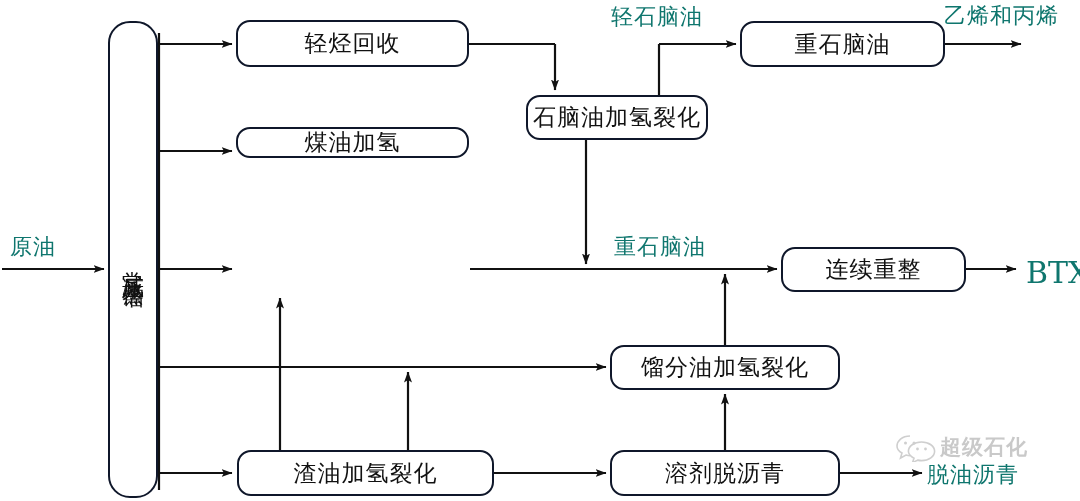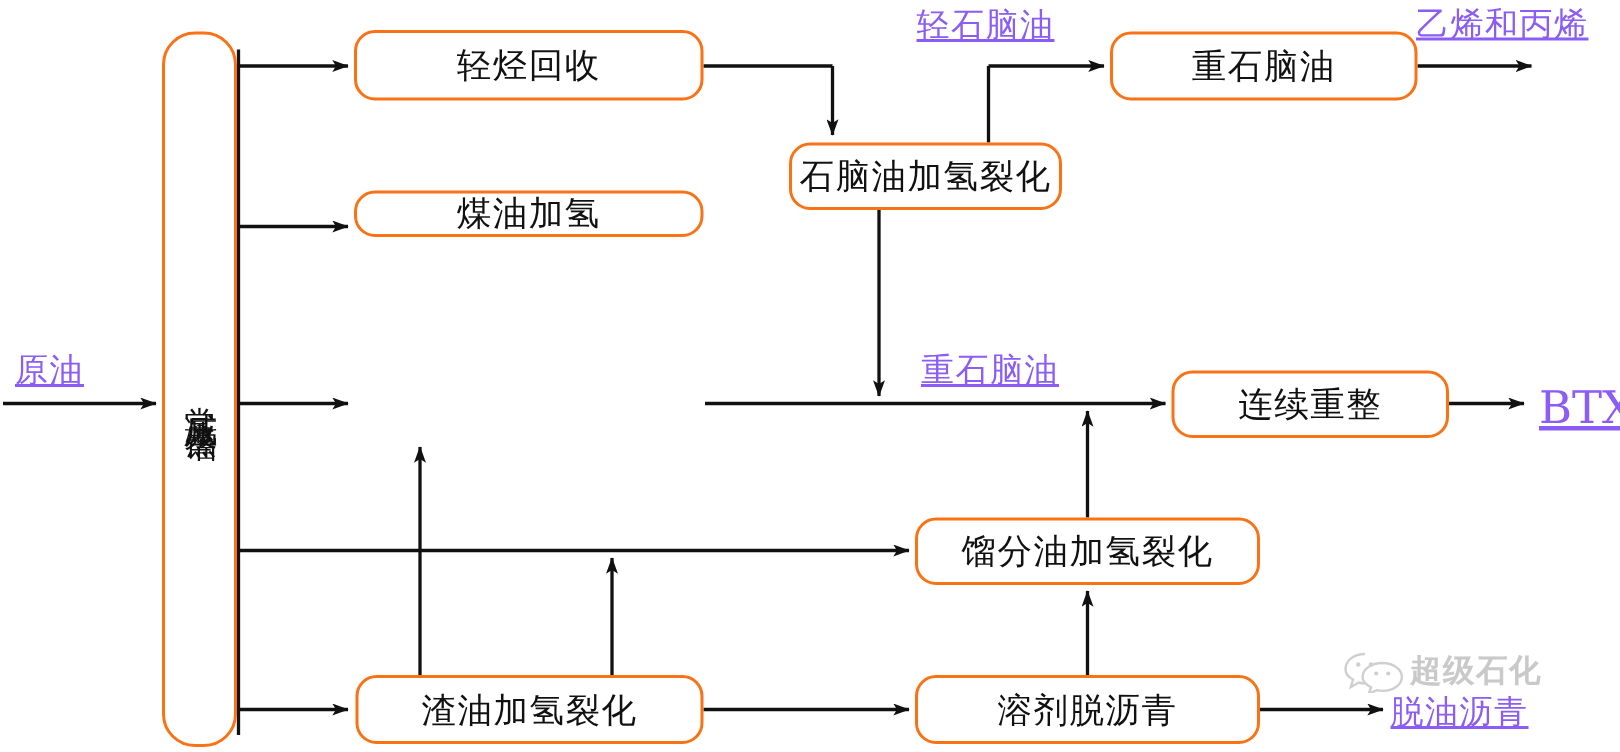--- a/index.html
+++ b/index.html
@@ -7,44 +7,43 @@
     position:relative;
     width:1080px;height:501px;
     background:#ffffff;
     font-family:"DejaVu Sans","Liberation Sans",sans-serif;
     overflow:hidden;
   }
   #wires{position:absolute;left:0;top:0;width:1080px;height:501px;}
   .node{
     position:absolute;
     box-sizing:border-box;
-    border:2px solid #f97316;
+    border:2px solid #0f172a;
     border-radius:14px;
     background:#ffffff;
     display:flex;align-items:center;justify-content:center;
     color:#111111;
     font-size:23px;
     letter-spacing:1px;
     white-space:nowrap;
   }
   .node.col{
     border-radius:22px;
     writing-mode:vertical-rl;
     text-orientation:upright;
     letter-spacing:4px;
     font-size:22px;
     padding-top:6px;
   }
   .lbl{
     position:absolute;
-    color:#8b5cf6;
+    color:#0f766e;
     font-size:22px;
     white-space:nowrap;
     letter-spacing:1px;
-    text-decoration:underline;
   }
   .lbl.btx{font-family:"DejaVu Serif","Liberation Serif",serif;font-size:30px;letter-spacing:0px;}
   .wm{
     position:absolute;
     color:#c9c9c9;
     font-size:21px;
     white-space:nowrap;
     letter-spacing:1px;
     font-weight:bold;
     text-align:right;
@@ -106,21 +105,21 @@
     </g>
   </svg>
 
   <div class="node col" style="left:108px;top:21px;width:50px;height:477px;">常减压蒸馏</div>
 
   <div class="node" style="left:236px;top:20px;width:233px;height:47px;">轻烃回收</div>
 
   <div class="node" style="left:236px;top:127px;width:233px;height:31px;">煤油加氢</div>
 
 
-  <div class="node" style="left:237px;top:450px;width:232px;height:46px;">渣油加氢裂化</div>
+  <div class="node" style="left:237px;top:450px;width:257px;height:46px;">渣油加氢裂化</div>
 
   <div class="node" style="left:526px;top:95px;width:182px;height:45px;">石脑油加氢裂化</div>
 
   <div class="node" style="left:740px;top:21px;width:205px;height:46px;">重石脑油</div>
 
   <div class="node" style="left:781px;top:247px;width:185px;height:45px;">连续重整</div>
 
   <div class="node" style="left:610px;top:345px;width:230px;height:45px;">馏分油加氢裂化</div>
 
   <div class="node" style="left:610px;top:450px;width:230px;height:46px;">溶剂脱沥青</div>

